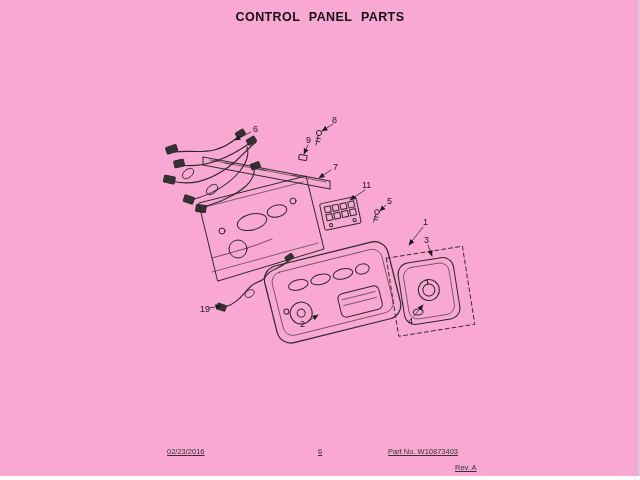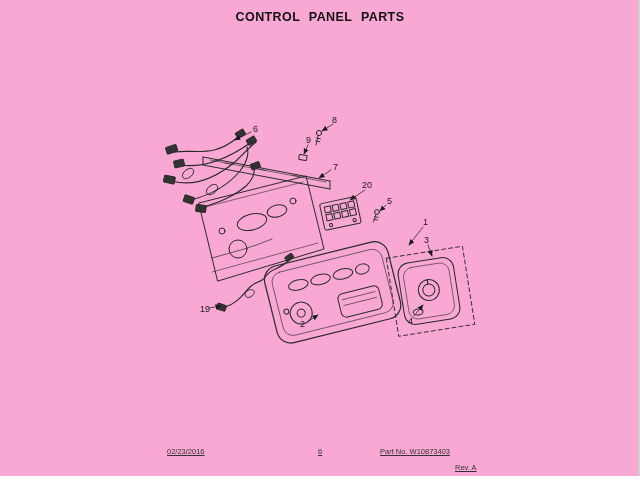--- a/index.html
+++ b/index.html
@@ -5,21 +5,21 @@
   html,body{margin:0;padding:0;background:#fff;}
   .page{position:relative;width:640px;height:476px;background:#f9a8d4;
         font-family:"Liberation Sans",sans-serif;overflow:hidden;color:#111;}
   .title{position:absolute;top:10px;left:0;width:100%;text-align:center;
          font-size:12.5px;font-weight:bold;letter-spacing:.4px;word-spacing:5px;margin:0;}
   .diagram{position:absolute;inset:0;}
   .diagram svg{position:absolute;top:0;left:0;}
   .callout{position:absolute;font-size:9px;color:#1a1a1a;line-height:1;}
   .footer{position:absolute;top:447px;left:0;width:100%;font-size:7.5px;color:#333;}
   .footer span{position:absolute;white-space:nowrap;text-decoration:underline;}
-  .f-date{left:167px;} .f-page{left:318px;} .f-part{left:380px;text-align:right;} .f-rev{left:455px;margin-top:16px;}
+  .f-date{left:167px;} .f-page{left:318px;} .f-part{left:388px;text-align:right;} .f-rev{left:455px;margin-top:16px;}
   .page-edge{position:absolute;right:0;top:0;width:2px;height:100%;background:#cfcfcf;}
 </style>
 </head>
 <body>
 
 <div class="page">
 
   <h1 class="title">CONTROL PANEL PARTS</h1>
 
   <div class="diagram">
@@ -148,21 +148,21 @@
     <div class="callout" style="left:423px;top:218px">1</div>
     <div class="callout" style="left:300px;top:320px">2</div>
     <div class="callout" style="left:424px;top:236px">3</div>
     <div class="callout" style="left:408px;top:317px">4</div>
     <div class="callout" style="left:387px;top:197px">5</div>
     <div class="callout" style="left:253px;top:125px">6</div>
     <div class="callout" style="left:333px;top:163px">7</div>
     <div class="callout" style="left:332px;top:116px">8</div>
     <div class="callout" style="left:306px;top:136px">9</div>
     <div class="callout" style="left:200px;top:305px">19</div>
-    <div class="callout" style="left:362px;top:181px">20</div>
+    <div class="callout" style="left:362px;top:181px">11</div>
   </div>
 
   <div class="footer">
     <span class="f-date">02/23/2016</span>
     <span class="f-page">6</span>
     <span class="f-part">Part No. W10873403</span>
     <span class="f-rev">Rev. A</span>
   </div>
 
   <div class="page-edge"></div>

